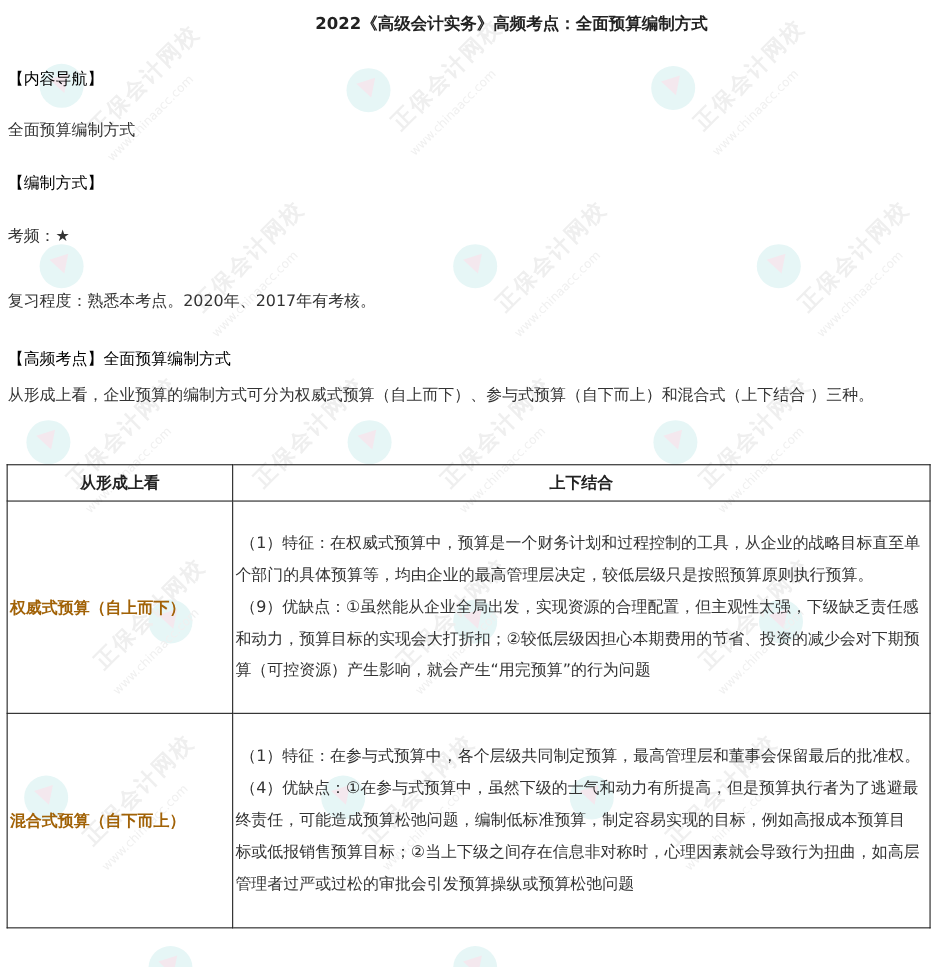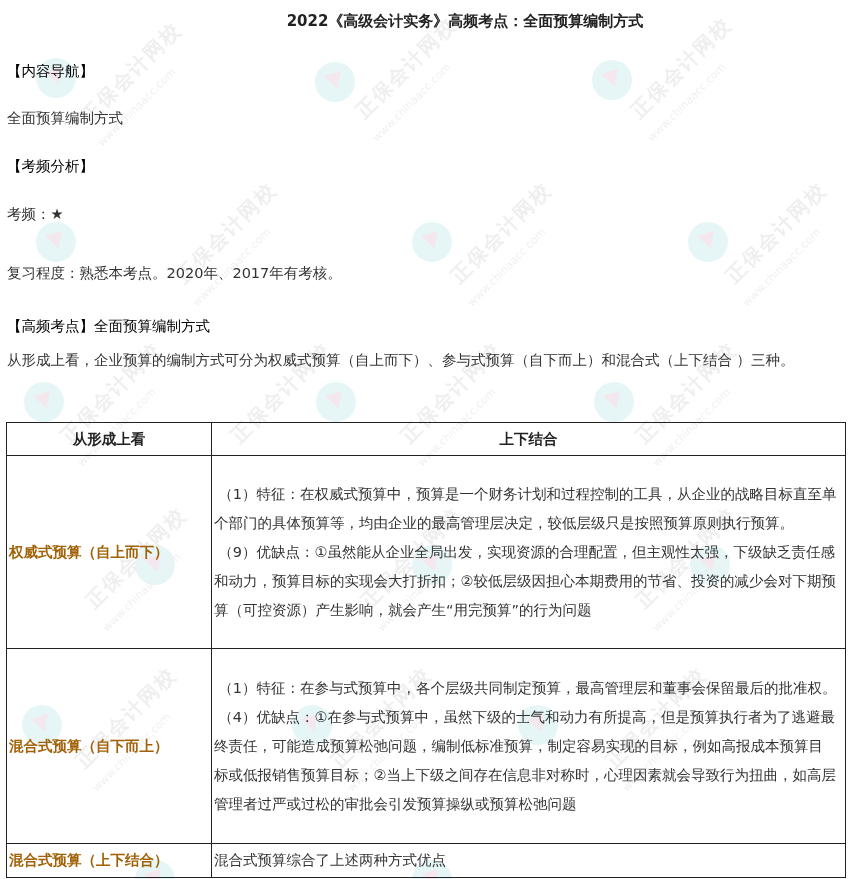--- a/index.html
+++ b/index.html
@@ -182,21 +182,21 @@
   <span class="wm-url" style="left:345px;top:785px;">www.chinaacc.com</span>
   <span class="wm-url" style="left:620px;top:785px;">www.chinaacc.com</span>
 </div>
 
 <div class="content">
   <div class="title">2022《高级会计实务》高频考点：全面预算编制方式</div>
 
   <div class="line bold" style="top:62px;">【内容导航】</div>
   <div class="line" style="top:109px;">全面预算编制方式</div>
 
-  <div class="line bold" style="top:157px;">【考频分析】</div>
+  <div class="line bold" style="top:157px;">【编制方式】</div>
   <div class="line" style="top:205px;">
     <span>考频：</span><span>★</span>
   </div>
   <div class="line" style="top:264px;">复习程度：熟悉本考点。2020年、2017年有考核。</div>
 
   <div class="line bold" style="top:317px;">【高频考点】全面预算编制方式</div>
 
   <div class="para">从形成上看，企业预算的编制方式可分为权威式预算（自上而下）、参与式预算（自下而上）和混合式（上下结合 ）三种。</div>
 
   <table class="budget">
@@ -218,21 +218,15 @@
           <p class="indent">（9）优缺点：①虽然能从企业全局出发，实现资源的合理配置，但主观性太强，下级缺乏责任感和动力，预算目标的实现会大打折扣；②较低层级因担心本期费用的节省、投资的减少会对下期预算（可控资源）产生影响，就会产生“用完预算”的行为问题</p>
         </td>
       </tr>
       <tr style="height:195px;">
         <td class="method-cell">混合式预算（自下而上）</td>
         <td class="detail-cell">
           <p class="indent">（1）特征：在参与式预算中，各个层级共同制定预算，最高管理层和董事会保留最后的批准权。</p>
           <p class="indent">（4）优缺点：①在参与式预算中，虽然下级的士气和动力有所提高，但是预算执行者为了逃避最终责任，可能造成预算松弛问题，编制低标准预算，制定容易实现的目标，例如高报成本预算目标或低报销售预算目标；②当上下级之间存在信息非对称时，心理因素就会导致行为扭曲，如高层管理者过严或过松的审批会引发预算操纵或预算松弛问题</p>
         </td>
       </tr>
-      <tr style="height:30px;">
-        <td class="method-cell">混合式预算（上下结合）</td>
-        <td class="detail-cell">
-          <p>混合式预算综合了上述两种方式优点</p>
-        </td>
-      </tr>
     </tbody>
   </table>
 </div>
 
 </body></html>

